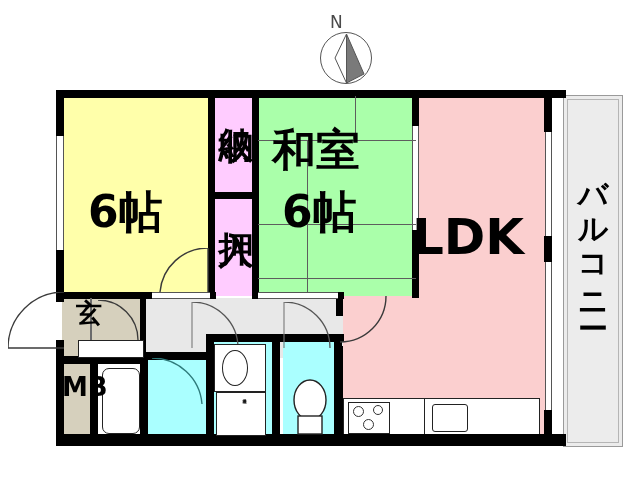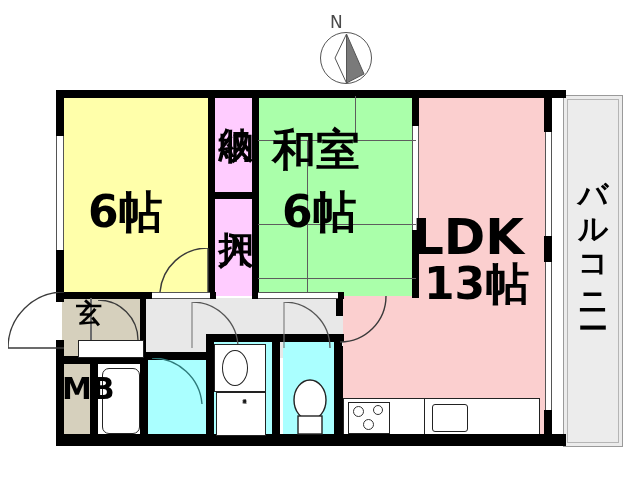--- a/index.html
+++ b/index.html
@@ -262,23 +262,22 @@
   <div class="fixture" style="left:432px; top:404px; width:36px; height:28px; border-radius:3px;"></div>
 
   <div class="fixture" style="left:150px; top:358px; width:6px; height:6px; border:none; background:transparent;"></div>
 
   <div class="room-label" style="left:88px; top:190px; font-size:44px;">6帖</div>
 
   <div class="room-label" style="left:272px; top:128px; font-size:44px;">和室</div>
   <div class="room-label" style="left:282px; top:190px; font-size:44px;">6帖</div>
 
   <div class="room-label" style="left:412px; top:212px; font-size:50px;">LDK</div>
-  <div class="room-label" style="left:424px; top:262px; font-size:44px;">13帖</div>
 
   <div class="room-label vert" style="left:218px; top:100px; font-size:35px;">収納</div>
   <div class="room-label vert" style="left:218px; top:204px; font-size:35px;">押入</div>
 
   <div class="room-label" style="left:76px; top:300px; font-size:26px;">玄</div>
-  <div class="room-label" style="left:62px; top:374px; font-size:30px;">MB</div>
+  <div class="room-label" style="left:62px; top:374px; font-size:26px;">MB</div>
 
   <div class="room-label vert" style="left:578px; top:160px; font-size:30px; letter-spacing:4px;">バルコニー</div>
 
 </div>
 
 </body></html>

